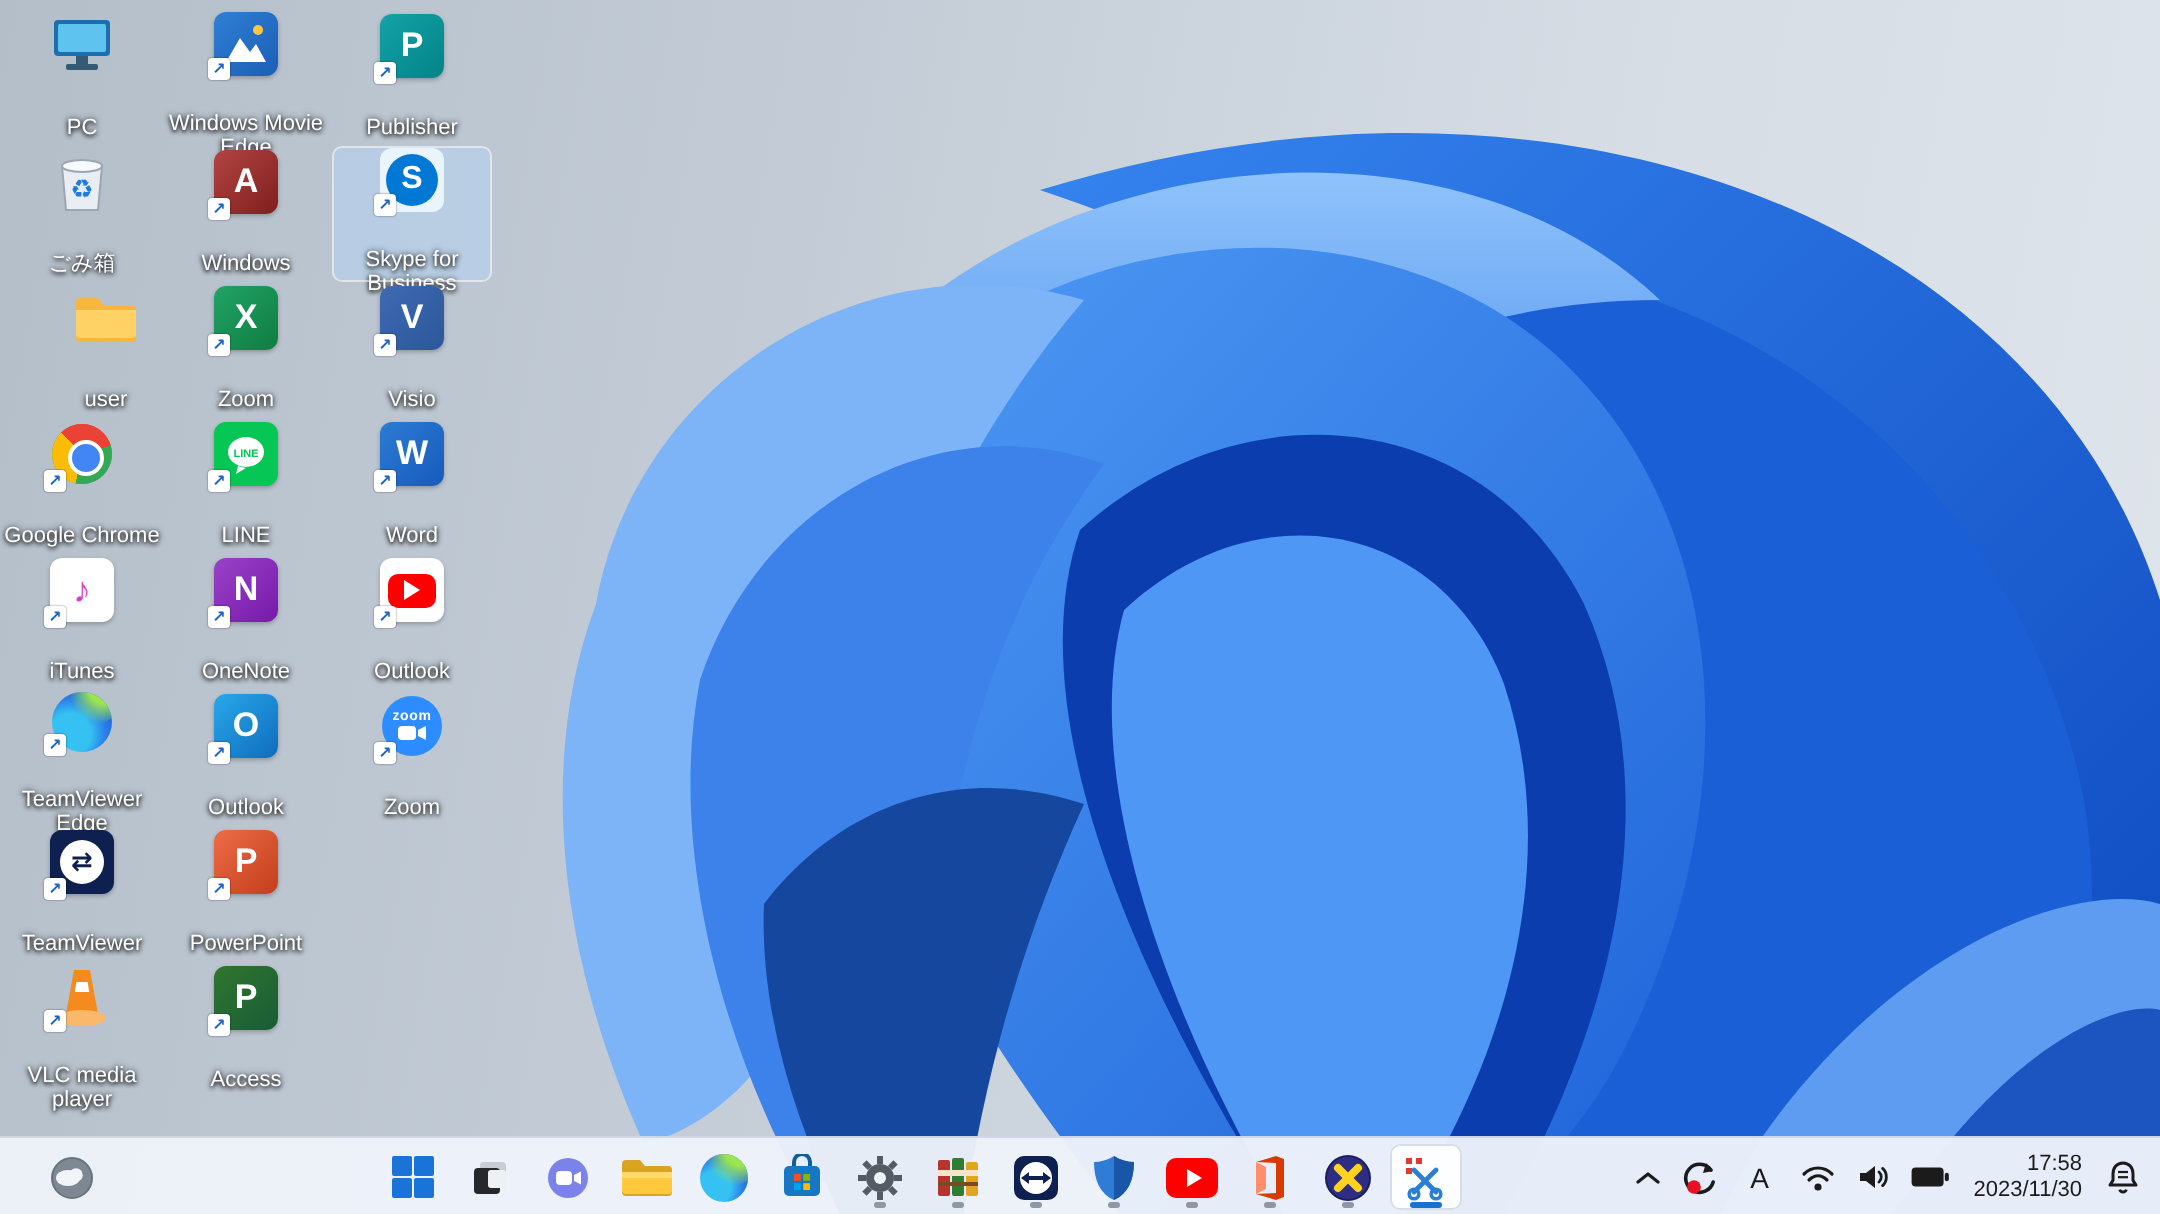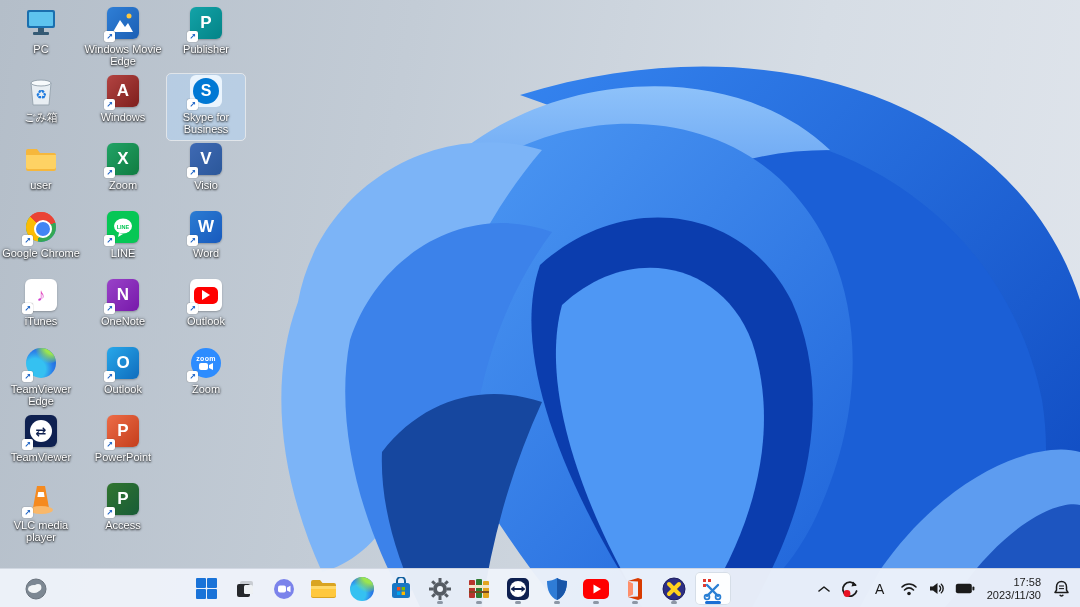--- a/index.html
+++ b/index.html
@@ -10,21 +10,21 @@
   
   #wallpaper { position:absolute; inset:0; z-index:0; }
 
   
   .dicon { position:absolute; width:78px; height:66px; display:flex; flex-direction:column;
            align-items:center; z-index:2; cursor:default; border-radius:4px; }
   .dicon.selected { background:rgba(180,215,250,.45); outline:1px solid rgba(255,255,255,.55); }
   .art { position:relative; width:34px; height:34px; display:flex; align-items:center; justify-content:center; }
   .tile { width:32px; height:32px; border-radius:6px; display:flex; align-items:center; justify-content:center;
           font-weight:700; font-size:17px; color:#fff; box-shadow:0 1px 2px rgba(0,0,0,.25); }
-  .lbl { margin-top:3px; font-size:11px; line-height:12px; color:#fff; text-align:center; max-width:78px;
+  .lbl { margin-top:18px; font-size:11px; line-height:12px; color:#fff; text-align:center; max-width:78px;
          text-shadow:0 1px 2px rgba(0,0,0,.9), 0 0 3px rgba(0,0,0,.7); word-break:break-word; }
   .sc { position:absolute; left:-2px; bottom:-2px; width:11px; height:11px; background:#fff; border-radius:2px;
         display:flex; align-items:center; justify-content:center; font-size:8px; color:#1b62c5; font-weight:700;
         box-shadow:0 0 1px rgba(0,0,0,.6); }
   
   .t-wmm{background:linear-gradient(135deg,#2f7fd6,#1b5fb4);}
   .t-access{background:linear-gradient(135deg,#b34442,#7e1f1d);}
   .t-excel{background:linear-gradient(135deg,#21a366,#107c41);}
   .t-line{background:#06c755;}
   .t-onenote{background:linear-gradient(135deg,#9942c8,#7719aa);}
@@ -135,21 +135,21 @@
 <div class="dicon" style="left:2px;top:74px">
   <span class="art">
     <svg width="28" height="32" viewBox="0 0 28 32">
         <path d="M4 8 L24 8 L22 30 L6 30 Z" fill="#e8eef3" stroke="#9aa7b2"></path>
         <ellipse cx="14" cy="8" rx="10" ry="3" fill="#f7fafc" stroke="#9aa7b2"></ellipse>
         <text x="14" y="24" text-anchor="middle" font-size="13" fill="#1e7be0">♻</text>
       </svg>
   </span>
   <span class="lbl">ごみ箱</span>
 </div>
-<div class="dicon" style="left:2px;top:142px">
+<div class="dicon" style="left:14px;top:142px">
   <span class="art">
     <svg width="34" height="28" viewBox="0 0 34 28">
         <path d="M2 6 a2 2 0 0 1 2-2 h9 l3 4 h14 a2 2 0 0 1 2 2 v14 a2 2 0 0 1 -2 2 h-26 a2 2 0 0 1 -2 -2 Z" fill="#f6b73c"></path>
         <path d="M2 10 h30 v12 a2 2 0 0 1 -2 2 h-26 a2 2 0 0 1 -2 -2 Z" fill="#fed264"></path>
       </svg>
   </span>
   <span class="lbl">user</span>
 </div>
 <div class="dicon" style="left:2px;top:210px">
   <span class="art">

